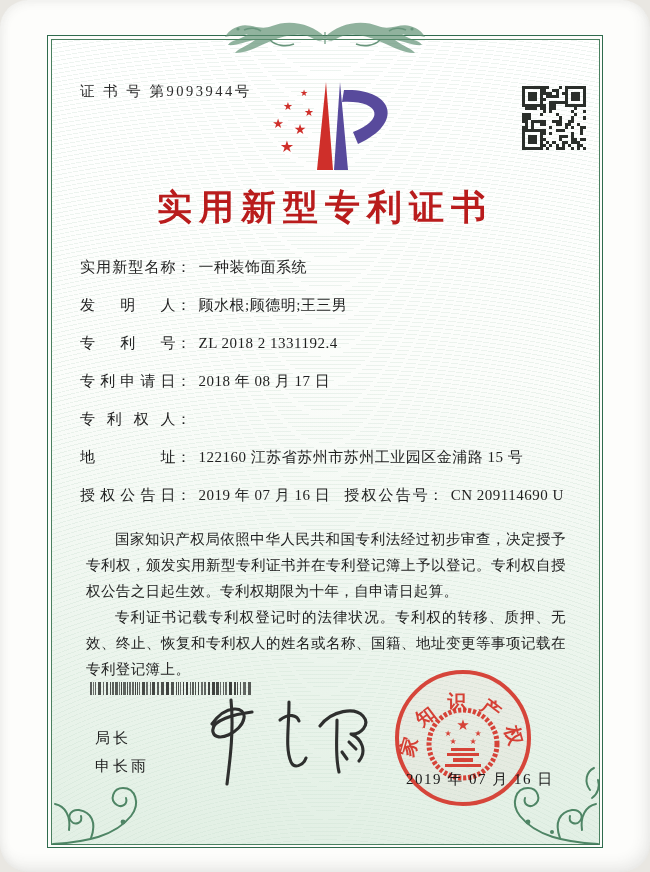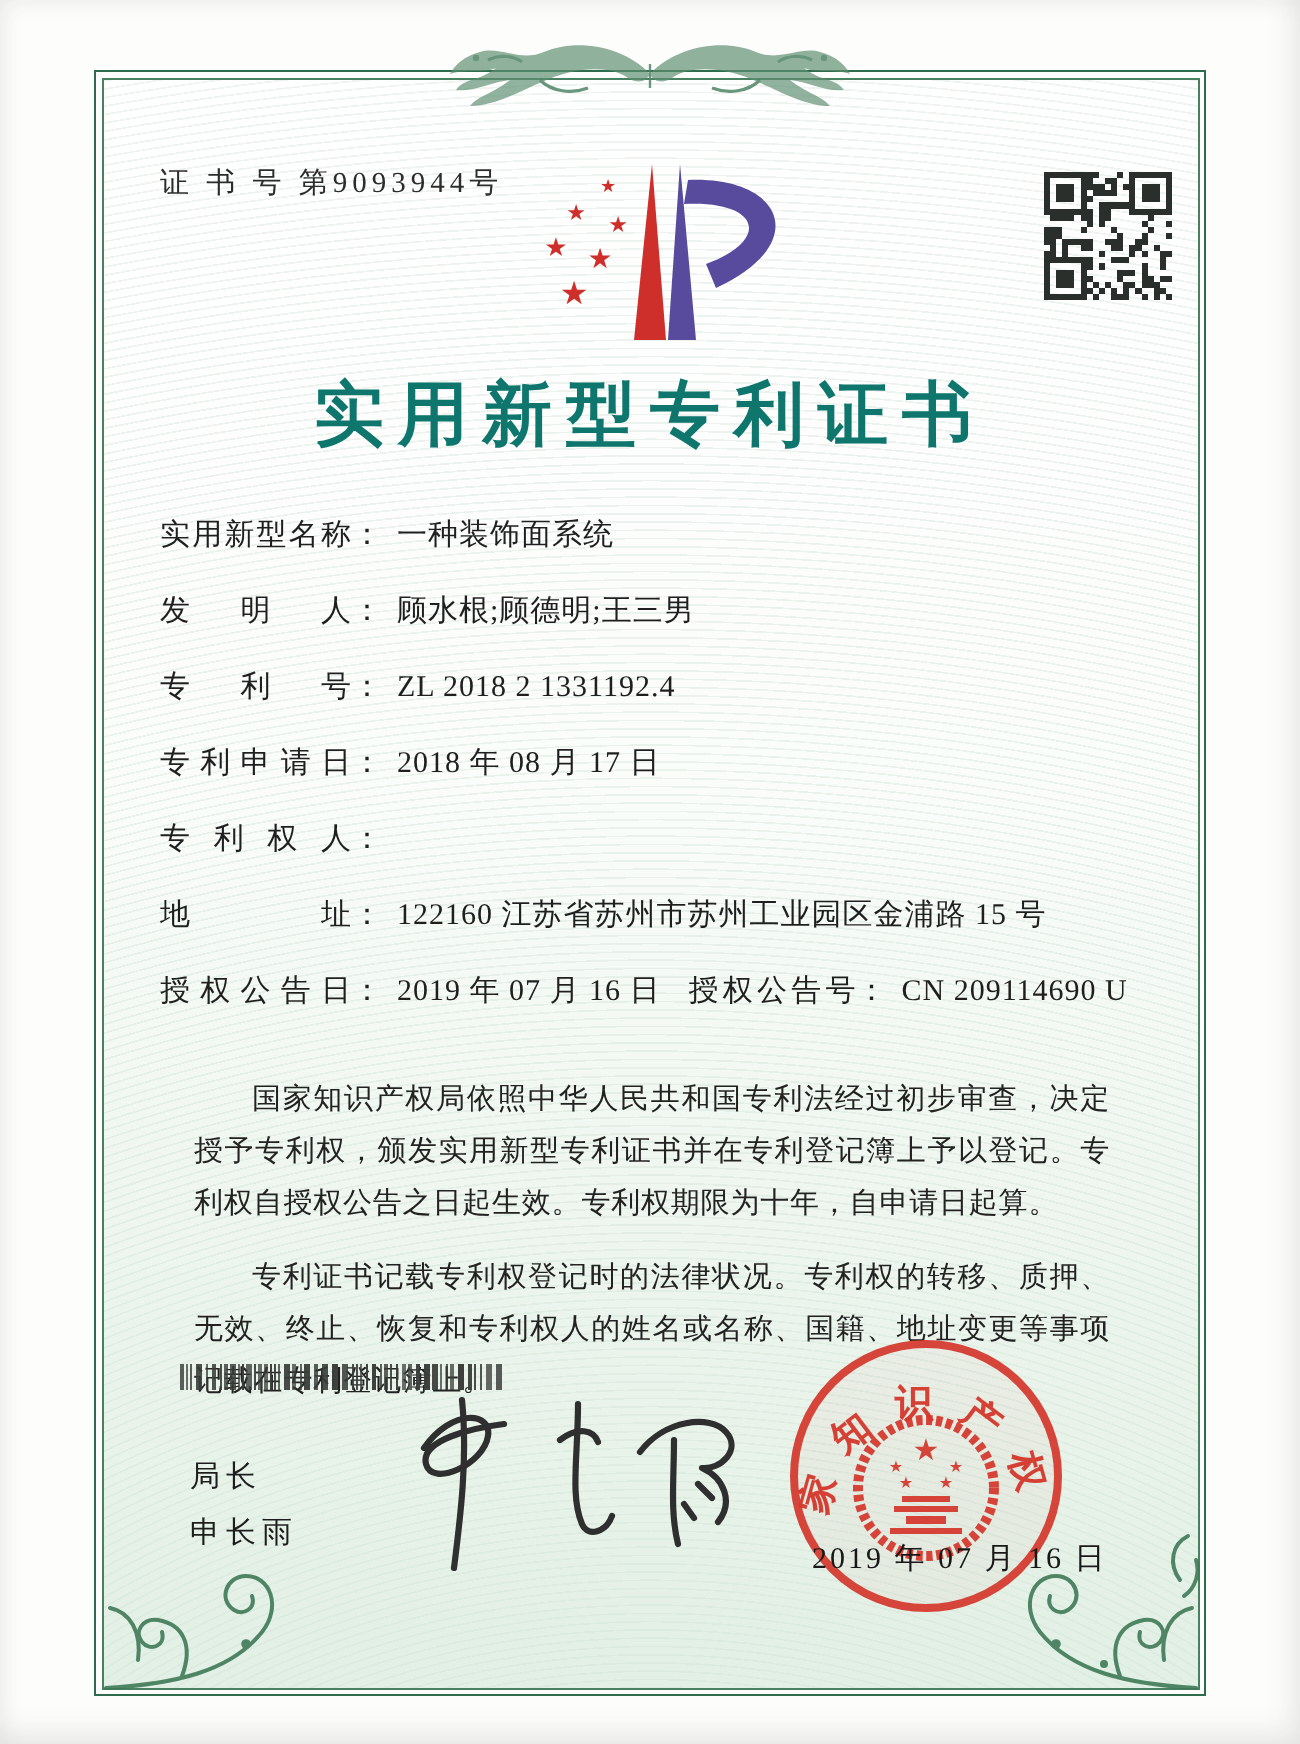--- a/index.html
+++ b/index.html
@@ -2,20 +2,21 @@
 <html><head>
 <meta charset="utf-8">
 <style>
   * { box-sizing: border-box; }
   html,body { margin:0; padding:0; }
   body { background:#e9e7e2; font-family:"Liberation Serif","DejaVu Serif",serif; }
   .page {
     position:relative; width:650px; height:872px; margin:0 auto;
     background:#fdfdfb; overflow:hidden; color:#222;
     box-shadow: inset -4px -6px 14px rgba(60,60,55,0.10), inset 3px 3px 10px rgba(60,60,55,0.05);
+    border-radius: 28px;
   }
   
   .frame-outer {
     position:absolute; left:47px; top:35px; width:556px; height:813px;
     border:1.6px solid #2f6b4d;
   }
   .frame-inner {
     position:absolute; inset:2.5px; border:1.6px solid #49805f;
     background:
       repeating-radial-gradient(ellipse 160% 90% at 50% 135%,
@@ -31,38 +32,38 @@
   .cert-no {
     position:absolute; left:80px; top:82px;
     font-size:14.5px; letter-spacing:2.5px; color:#2c2c2c;
   }
   .logo { position:absolute; left:260px; top:78px; }
   .qr { position:absolute; left:522px; top:86px; }
 
   .title {
     position:absolute; left:47px; width:556px; top:184px;
     text-align:center; font-size:35px; font-weight:bold;
-    letter-spacing:7px; color:#0f766e;
+    letter-spacing:7px; color:#b91c1c;
   }
 
   .rows { position:absolute; left:80px; top:258px; width:490px; }
   .row { display:flex; align-items:baseline; height:38px; font-size:15px; color:#1f1f1f; letter-spacing:0.5px; }
   .row .lbl { display:inline-block; width:96px; text-align:justify; text-align-last:justify; }
   .row .colon { margin:0 2px 0 0; }
   .row .val { margin-left:5px; white-space:nowrap; }
   .row.double .field { display:flex; align-items:baseline; }
   .row.double .field.second { margin-left:14px; }
   .row.double .field.second .lbl { width:84px; }
 
   .body-text {
     position:absolute; left:86px; top:526px; width:480px;
     font-size:14.5px; line-height:26px; text-align:justify; color:#222;
     letter-spacing:0.4px;
   }
-  .body-text p { margin:11px; text-indent:2em; }
+  .body-text p { margin:0; text-indent:2em; }
 
   .barcode { position:absolute; left:90px; top:682px; }
 
   .sign-block { position:absolute; left:95px; top:729px; font-size:15px; color:#1d1d1d; letter-spacing:3px; }
   .sign-block div { margin-bottom:9px; }
   .signature { position:absolute; left:192px; top:690px; }
 
   .seal { position:absolute; left:393px; top:668px; }
   .seal-date {
     position:absolute; left:406px; top:770px; font-size:15px;

